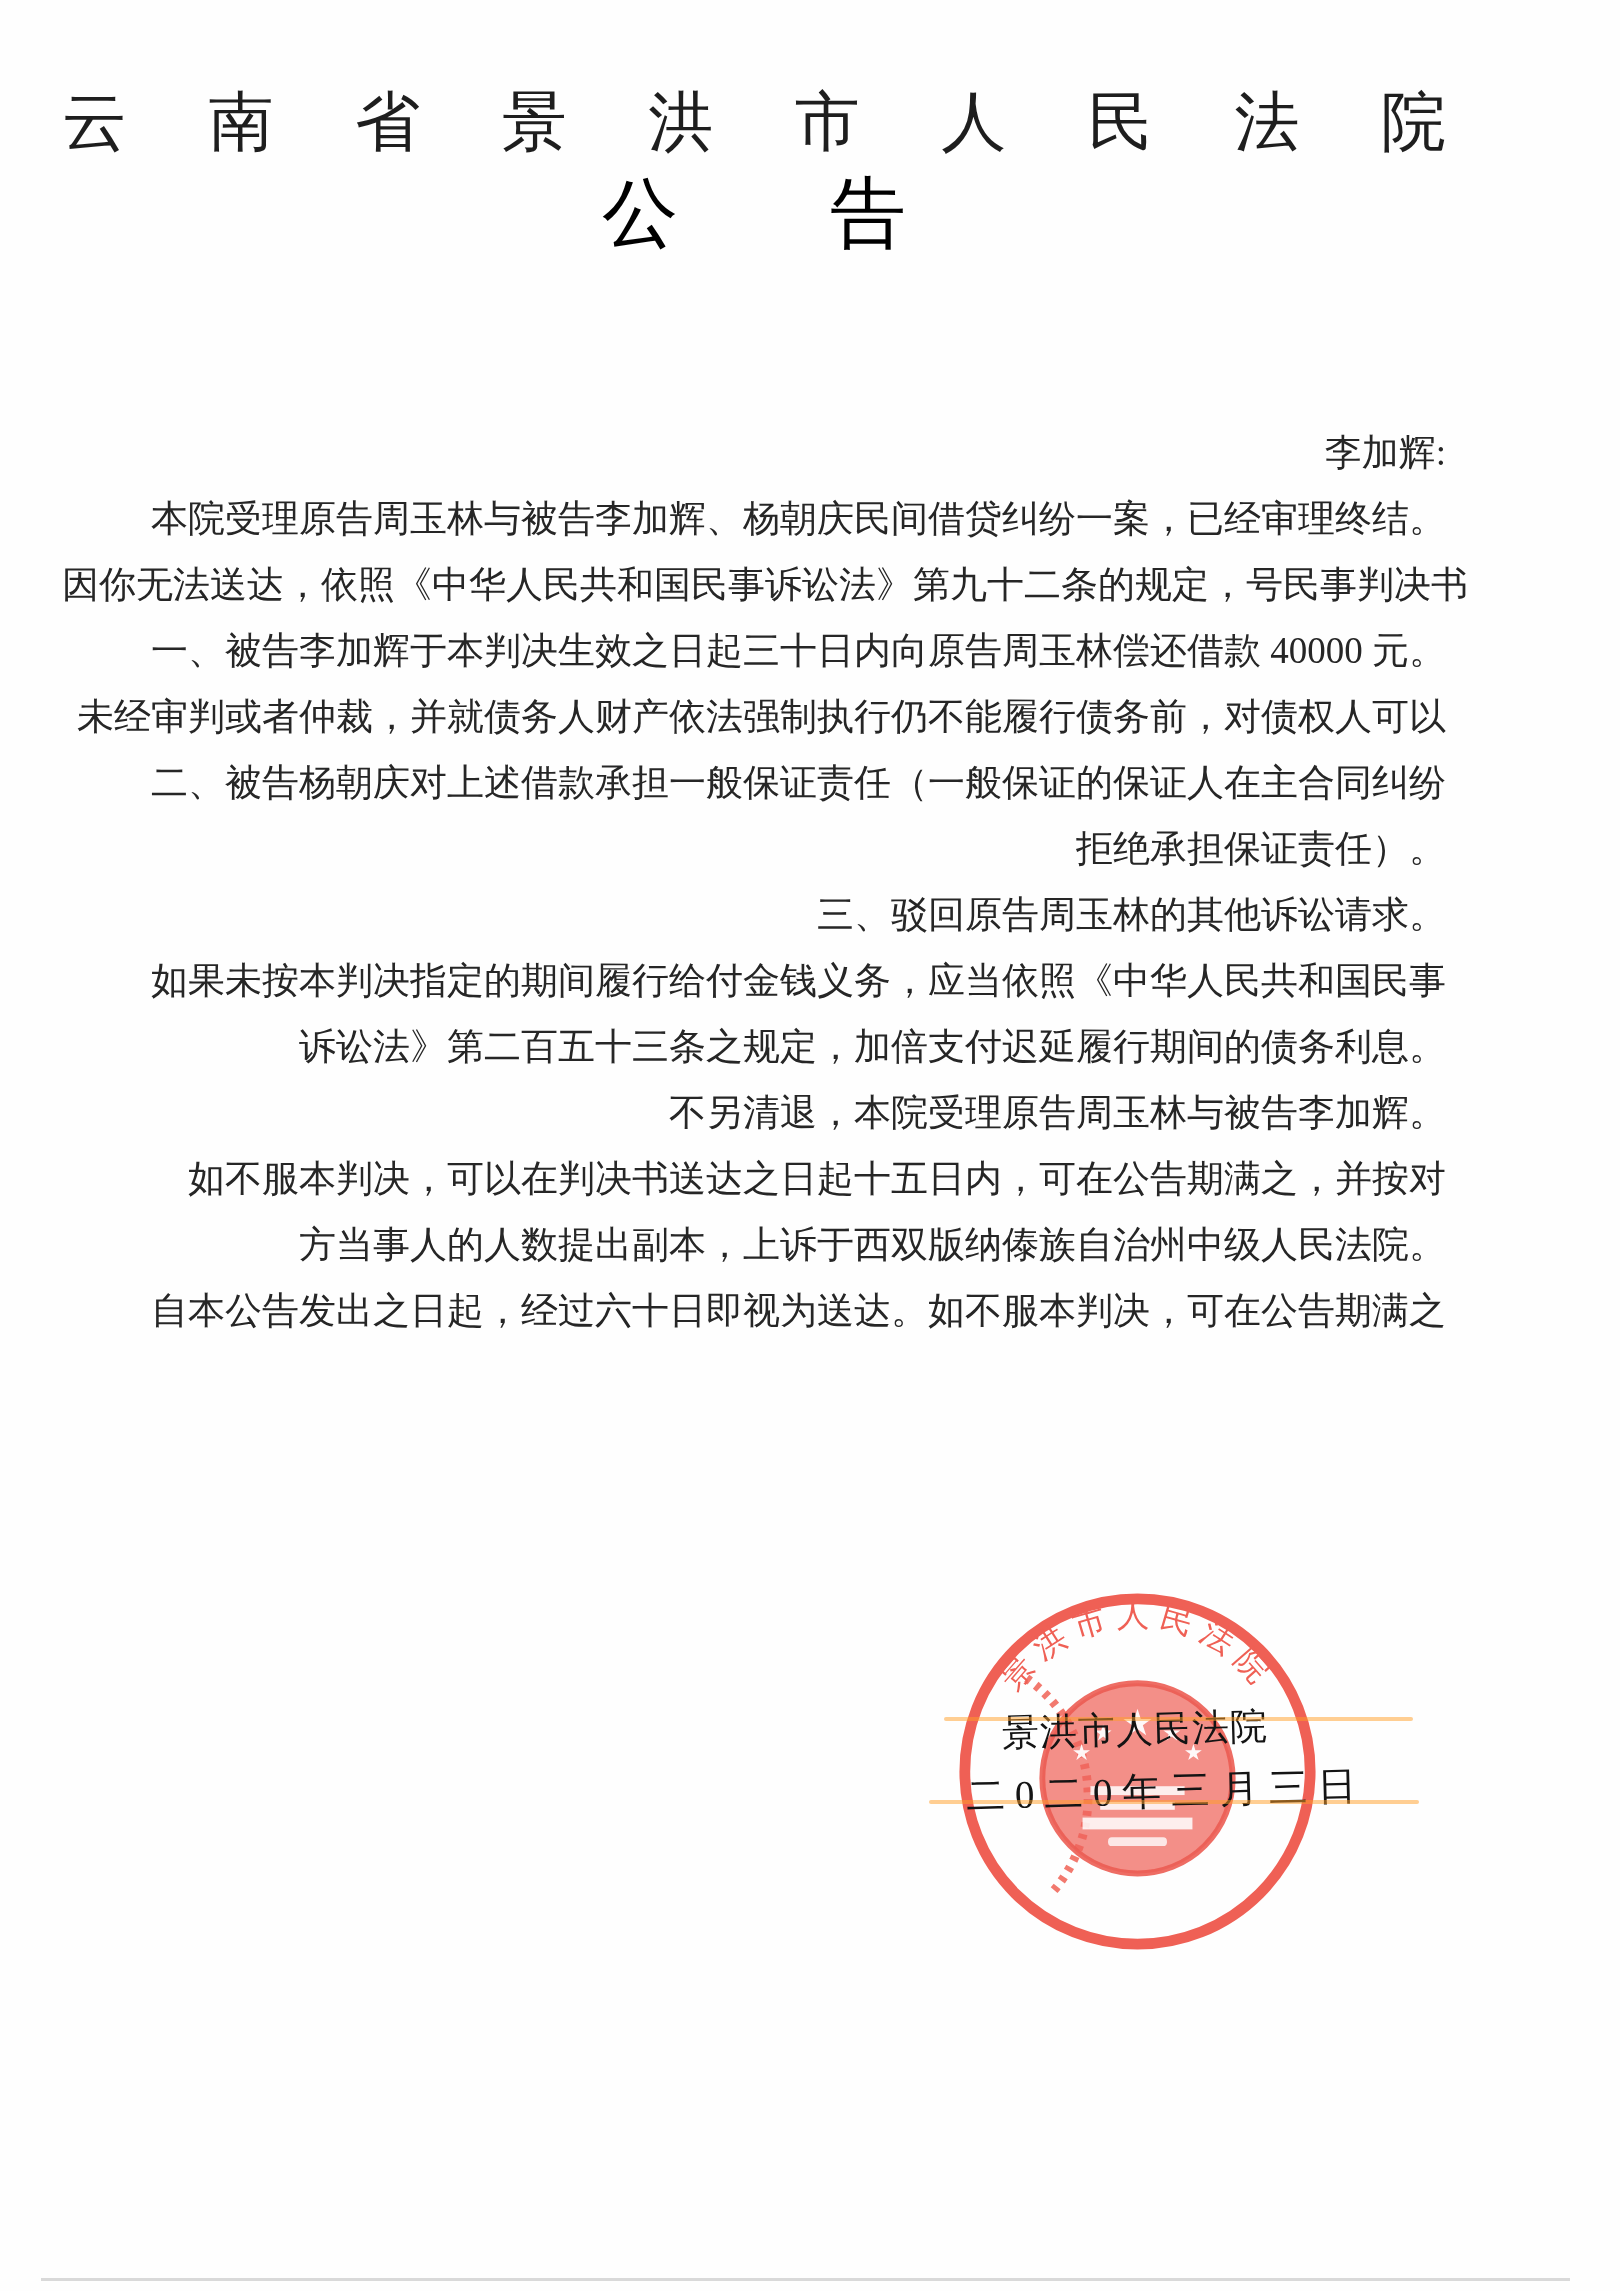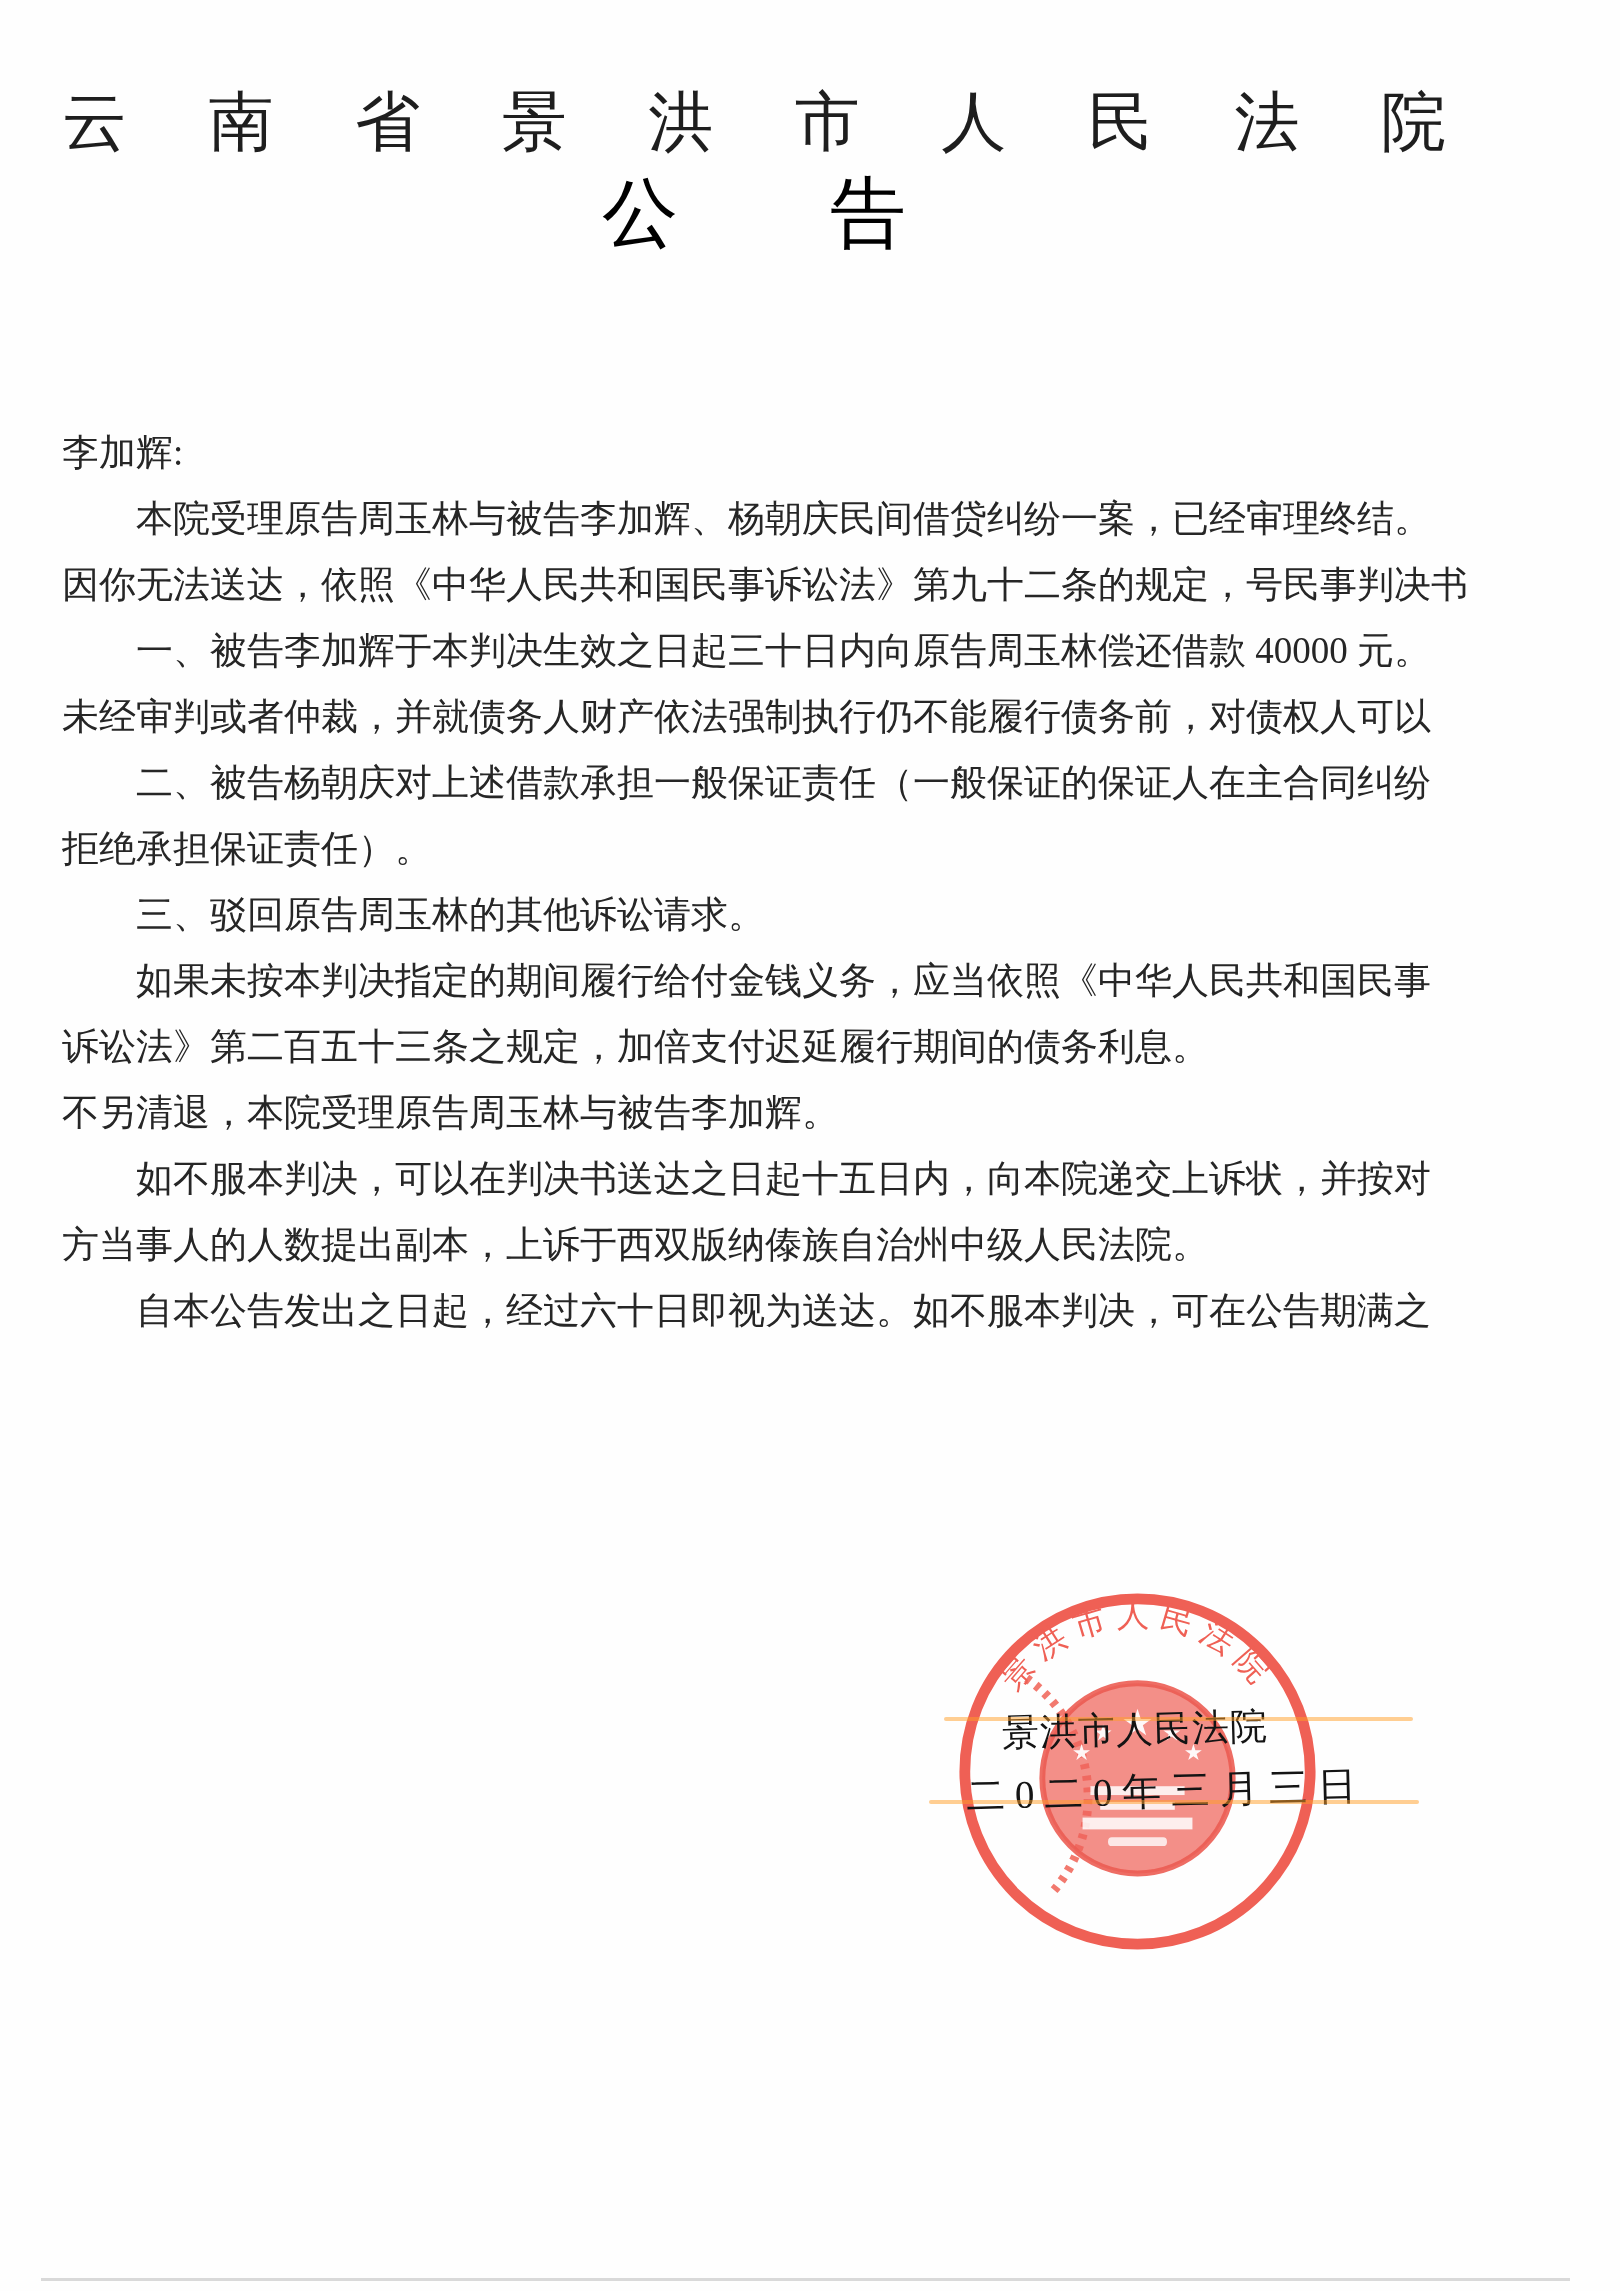--- a/index.html
+++ b/index.html
@@ -20,21 +20,21 @@
   .char-justify{display:flex;justify-content:space-between;}
   .doc-title{
     position:absolute;left:62px;top:174px;width:1384px;
     font-size:76px;font-weight:500;line-height:1.05;
     text-align:center;white-space:pre;color:#000000;
   }
   .body-text{
     position:absolute;left:62px;top:420px;width:1384px;
     font-size:37px;line-height:66px;color:#262626;
   }
-  .body-text .line{white-space:pre;height:66px;}
+  .body-text .line{white-space:pre;height:66px;text-align:right;}
   .seal{
     position:absolute;left:956px;top:1590px;width:363px;height:363px;
     z-index:1;
   }
   .sig-court{
     position:absolute;left:1002px;top:1705px;
     font-size:37px;color:#141414;letter-spacing:1px;
     transform:rotate(-1.5deg);z-index:2;white-space:pre;
   }
   .sig-date{
@@ -72,21 +72,21 @@
       <div class="line">　　本院受理原告周玉林与被告李加辉、杨朝庆民间借贷纠纷一案，已经审理终结。</div>
       <div class="line">因你无法送达，依照《中华人民共和国民事诉讼法》第九十二条的规定，号民事判决书</div>
       <div class="line">　　一、被告李加辉于本判决生效之日起三十日内向原告周玉林偿还借款 40000 元。</div>
       <div class="line">未经审判或者仲裁，并就债务人财产依法强制执行仍不能履行债务前，对债权人可以</div>
       <div class="line">　　二、被告杨朝庆对上述借款承担一般保证责任（一般保证的保证人在主合同纠纷</div>
       <div class="line">拒绝承担保证责任）。</div>
       <div class="line">　　三、驳回原告周玉林的其他诉讼请求。</div>
       <div class="line">　　如果未按本判决指定的期间履行给付金钱义务，应当依照《中华人民共和国民事</div>
       <div class="line">诉讼法》第二百五十三条之规定，加倍支付迟延履行期间的债务利息。</div>
       <div class="line">不另清退，本院受理原告周玉林与被告李加辉。</div>
-      <div class="line">　　如不服本判决，可以在判决书送达之日起十五日内，向本院递交上诉状，并按对</div>
+      <div class="line">　　如不服本判决，可以在判决书送达之日起十五日内，可在公告期满之，并按对</div>
       <div class="line">方当事人的人数提出副本，上诉于西双版纳傣族自治州中级人民法院。</div>
       <div class="line">　　自本公告发出之日起，经过六十日即视为送达。如不服本判决，可在公告期满之</div>
     </div>
 
   <div class="seal">
     <svg viewBox="0 0 370 370" width="363" height="363">
       <defs>
         <path id="sealArc" d="M 56.8 111 A 148 148 0 0 1 313.2 111" fill="none"></path>
         <path id="star" d="M0,-10 L2.23,-3.07 L9.51,-3.09 L3.61,1.17 L5.88,8.09 L0,3.8 L-5.88,8.09 L-3.61,1.17 L-9.51,-3.09 L-2.23,-3.07 Z"></path>
       </defs>

